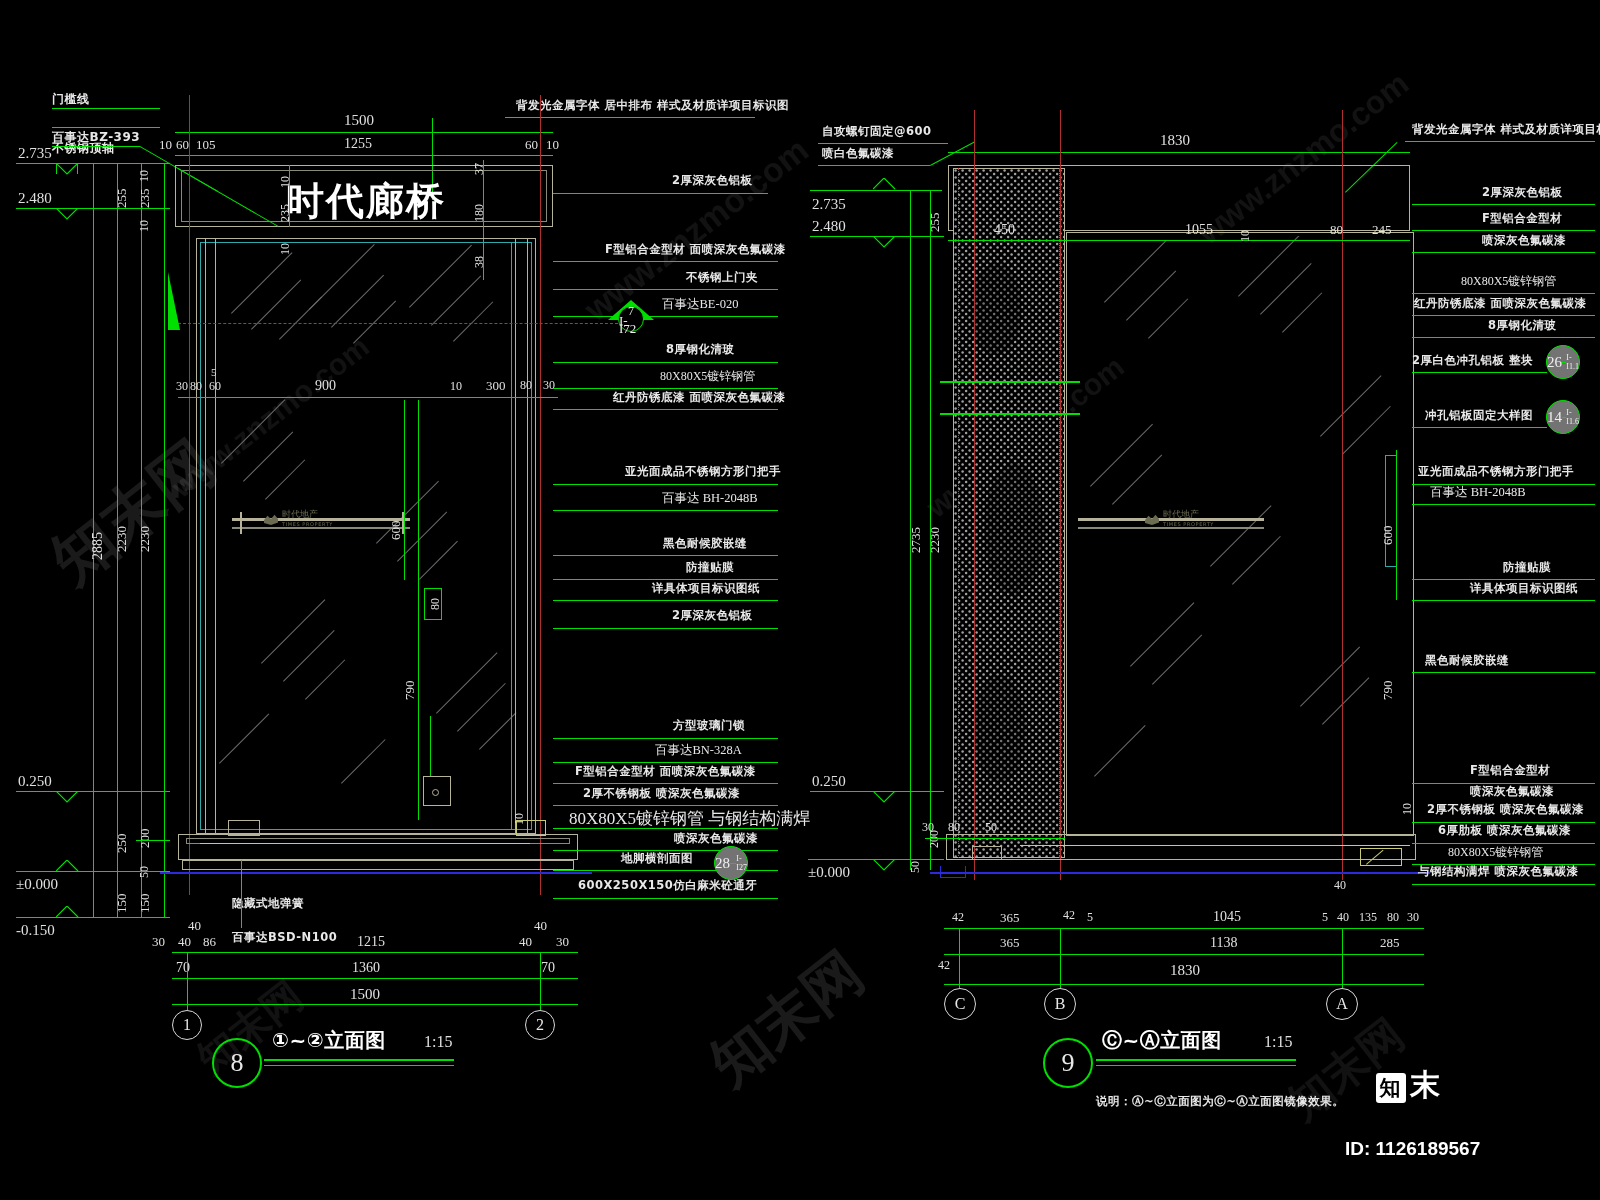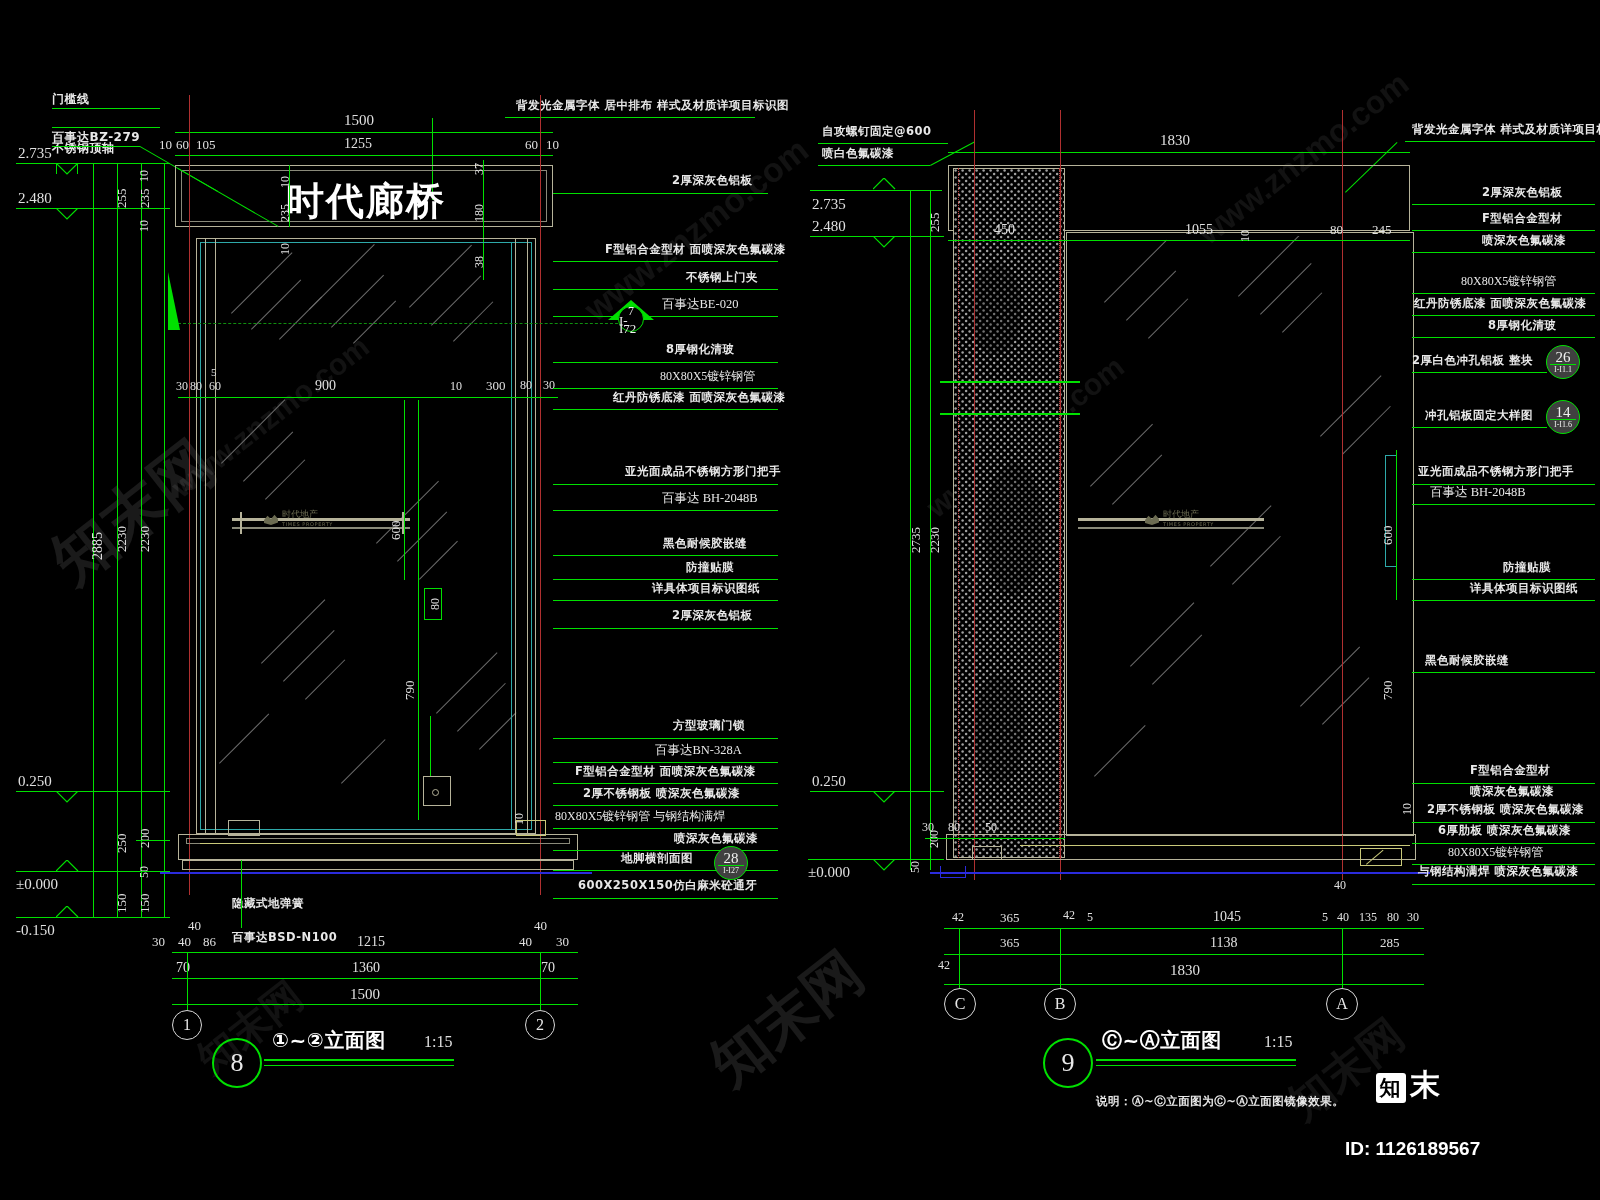--- a/index.html
+++ b/index.html
@@ -51,22 +51,22 @@
     border:1.5px solid #00e000; border-radius:50%;
     background:#000;
     display:flex; flex-direction:column; align-items:center; justify-content:center;
   }
   .reftag .cir .a { color:#f0f0f0; font-size:12px; font-family:"Liberation Serif",serif; line-height:11px;}
   .reftag .cir .b { color:#f0f0f0; font-size:13px; font-family:"Liberation Serif",serif; line-height:8px;}
   .reftag .cir .bar { width:20px; height:1px; background:#00e000; }
 
   .cirtag {
     position:absolute; width:34px; height:34px; border:1.5px solid #00e000;
-    border-radius:50%; display:flex; flex-direction:column;
-    align-items:center; justify-content:center; background:#404040;
+    border-radius:50%; display:flex; flex-direction:row;
+    align-items:center; justify-content:center; background:#737373;
   }
   .cirtag .a { color:#f0f0f0; font-size:15px; font-family:"Liberation Serif",serif; line-height:14px;}
   .cirtag .b { color:#f0f0f0; font-size:8px;  font-family:"Liberation Serif",serif; line-height:9px;}
   .cirtag .bar { width:26px; height:1px; background:#00e000; }
   .levwrap { position:absolute; }
   .levwrap .t {
     position:absolute; width:22px; height:11px;
     border-left:1px solid #00e000; border-right:1px solid #00e000;
   }
 
@@ -123,21 +123,21 @@
   <div class="wm wm2" style="left:905px;top:420px;font-size:30px;transform:rotate(-38deg);">www.znzmo.com</div>
   <div class="wm wm2" style="left:1175px;top:140px;font-size:32px;transform:rotate(-38deg);">www.znzmo.com</div>
   <div class="wm" style="left:700px;top:980px;font-size:58px;transform:rotate(-38deg);">知末网</div>
   <div class="wm wm2" style="left:1280px;top:1040px;font-size:44px;transform:rotate(-38deg);">知末网</div>
   <div class="wm wm2" style="left:190px;top:1000px;font-size:40px;transform:rotate(-38deg);">知末网</div>
 
   <div class="txt cn" style="left:52px;top:93px;font-size:12px;">门槛线</div>
   <div class="ln lnh" style="left:52px;top:108px;width:108px;"></div>
   <div class="txt cn" style="left:52px;top:112px;font-size:12px;margin-top:30px;">不锈钢顶轴</div>
   <div class="ln lnh" style="left:52px;top:127px;width:108px;"></div>
-  <div class="txt cn" style="left:52px;top:131px;font-size:12px;">百事达BZ-279</div>
+  <div class="txt cn" style="left:52px;top:131px;font-size:12px;">百事达BZ-393</div>
   <div class="ln lnh" style="left:52px;top:146px;width:88px;"></div>
   <div class="ln" style="left:140px;top:146px;width:90px;height:1px;transform-origin:0 0;transform:rotate(30deg);"></div>
 
   <div class="num" style="position:absolute;left:344px;top:112px;font-size:15px;">1500</div>
   <div class="ln lnh" style="left:175px;top:132px;width:378px;"></div>
   <div class="num" style="position:absolute;left:344px;top:136px;font-size:14px;">1255</div>
   <div class="ln lnh" style="left:175px;top:155px;width:378px;"></div>
 
   <div class="num" style="position:absolute;left:159px;top:137px;font-size:13px;">10</div>
   <div class="num" style="position:absolute;left:176px;top:137px;font-size:13px;">60</div>
@@ -388,21 +388,21 @@
   <div class="ln lnh" style="left:553px;top:628px;width:225px;"></div>
 
   <div class="txt cn" style="left:673px;top:720px;font-size:11.5px;">方型玻璃门锁</div>
   <div class="ln lnh" style="left:553px;top:738px;width:225px;"></div>
   <div class="txt" style="left:655px;top:744px;font-size:12.5px;">百事达BN-328A</div>
   <div class="ln lnh" style="left:553px;top:762px;width:225px;"></div>
   <div class="txt cn" style="left:575px;top:766px;font-size:11.5px;">F型铝合金型材  面喷深灰色氟碳漆</div>
   <div class="ln lnh" style="left:553px;top:783px;width:225px;"></div>
   <div class="txt cn" style="left:583px;top:788px;font-size:11.5px;">2厚不锈钢板  喷深灰色氟碳漆</div>
   <div class="ln lnh" style="left:553px;top:805px;width:225px;"></div>
-  <div class="txt" style="left:555px;top:810px;font-size:12px;">80X80X5镀锌钢管  与钢结构满焊</div>
+  <div class="txt" style="left:569px;top:810px;font-size:17px;">80X80X5镀锌钢管  与钢结构满焊</div>
   <div class="ln lnh" style="left:553px;top:828px;width:225px;"></div>
   <div class="txt cn" style="left:674px;top:833px;font-size:11.5px;">喷深灰色氟碳漆</div>
   <div class="ln lnh" style="left:553px;top:850px;width:225px;"></div>
   <div class="txt cn" style="left:621px;top:853px;font-size:11.5px;">地脚横剖面图</div>
   <div class="ln lnh" style="left:553px;top:870px;width:225px;"></div>
   <div class="txt cn" style="left:578px;top:880px;font-size:11.5px;">600X250X150仿白麻米砼通牙</div>
   <div class="ln lnh" style="left:553px;top:898px;width:225px;"></div>
 
   <div class="cirtag" style="left:714px;top:846px;">
     <span class="a">28</span>

